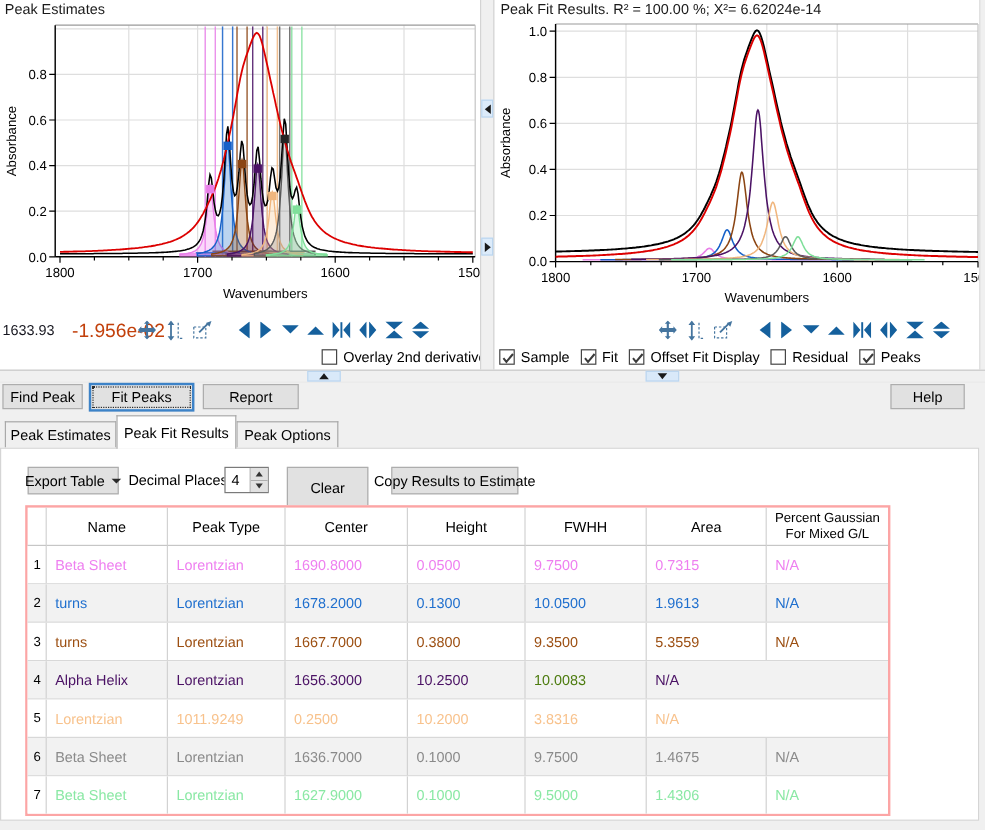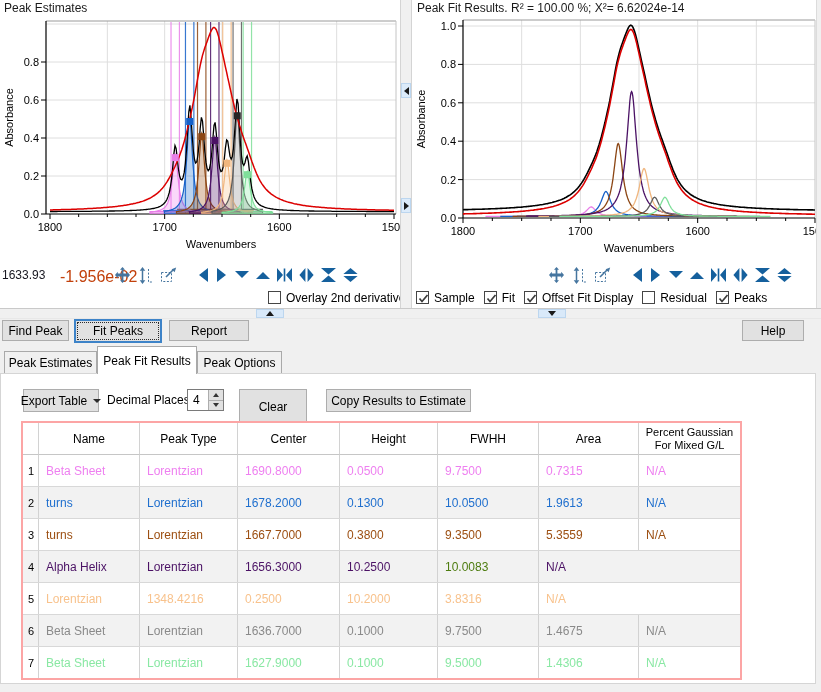--- a/index.html
+++ b/index.html
@@ -419,21 +419,21 @@
       <div class="spinbtns">
         <div class="spinbtn">
             <span class="stri-up"></span>
           </div>
         <div class="spinbtn">
             <span class="stri-down"></span>
           </div>
       </div>
     </div>
     <div class="wbtn" style="left:238px;top:15px;width:68px;height:36px;">Clear</div>
-    <div class="wbtn" style="left:325px;top:15px;width:145px;height:23px;">Copy Results to Estimate</div>
+    <div class="wbtn" style="left:325px;top:15px;width:106px;height:23px;">Copy Results to Estimate</div>
 
     <div class="tbl">
       <div class="thead trow" id="tbl-head">
           <div class="tcell"></div>
           <div class="tcell">Name</div>
           <div class="tcell">Peak Type</div>
           <div class="tcell">Center</div>
           <div class="tcell">Height</div>
           <div class="tcell">FWHH</div>
           <div class="tcell">Area</div>
@@ -475,21 +475,21 @@
             <div class="tcell" style="color: rgb(75, 18, 101);">Alpha Helix</div>
             <div class="tcell" style="color: rgb(75, 18, 101);">Lorentzian</div>
             <div class="tcell" style="color: rgb(75, 18, 101);">1656.3000</div>
             <div class="tcell" style="color: rgb(75, 18, 101);">10.2500</div>
             <div class="tcell" style="color: #4d7c0f;">10.0083</div>
             <div class="tcell" style="color: rgb(75, 18, 101);">N/A</div>
           </div>
           <div class="trow" style="background: rgb(255, 255, 255);">
             <div class="tcell numcell">5</div>
             <div class="tcell" style="color: rgb(248, 194, 140);">Lorentzian</div>
-            <div class="tcell" style="color: rgb(248, 194, 140);">1348.4216</div>
+            <div class="tcell" style="color: rgb(248, 194, 140);">1011.9249</div>
             <div class="tcell" style="color: rgb(248, 194, 140);">0.2500</div>
             <div class="tcell" style="color: rgb(248, 194, 140);">10.2000</div>
             <div class="tcell" style="color: rgb(248, 194, 140);">3.8316</div>
             <div class="tcell" style="color: rgb(248, 194, 140);">N/A</div>
           </div>
           <div class="trow" style="background: rgb(242, 242, 242);">
             <div class="tcell numcell">6</div>
             <div class="tcell" style="color: rgb(138, 138, 138);">Beta Sheet</div>
             <div class="tcell" style="color: rgb(138, 138, 138);">Lorentzian</div>
             <div class="tcell" style="color: rgb(138, 138, 138);">1636.7000</div>

